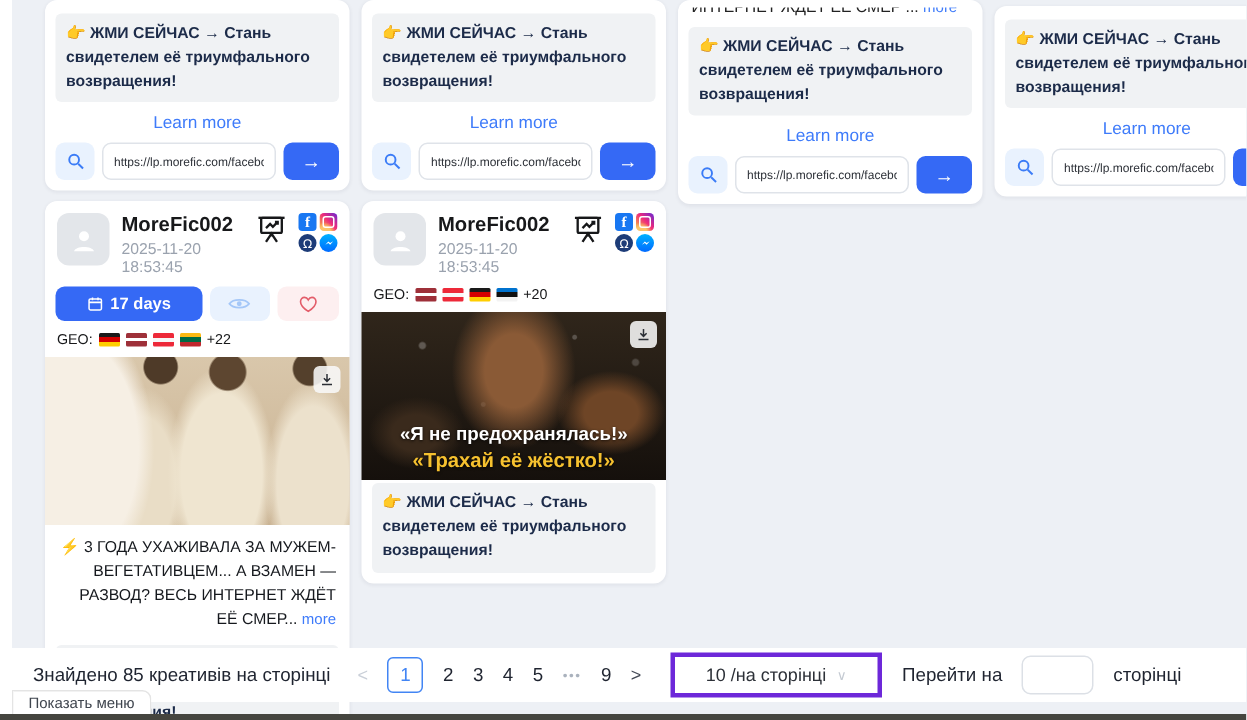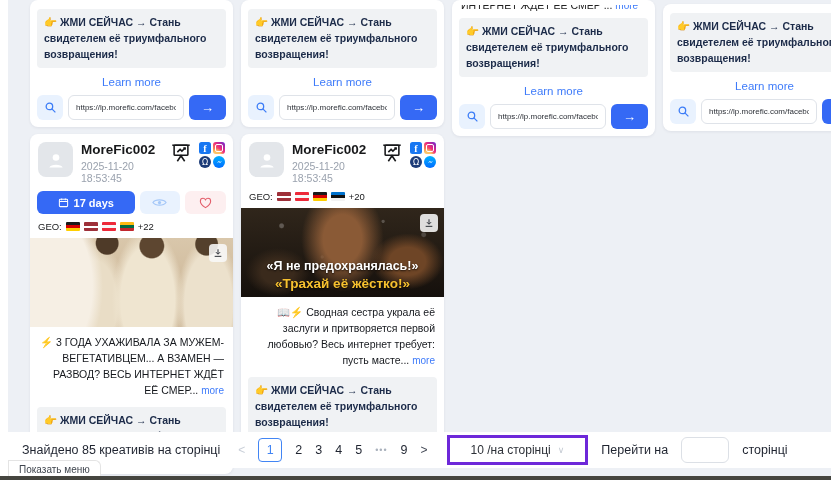--- a/index.html
+++ b/index.html
@@ -43,21 +43,21 @@
   .heart-btn{background:#fdeff0;}
 
   .georow{display:flex;align-items:center;gap:4px;font-size:9.5px;color:#17181a;padding:0 1px 6px;font-weight:normal;}
   .flag{width:14px;height:9px;border-radius:1px;display:inline-block;flex:none;}
   .flag-de{background:linear-gradient(#1a1a1a 33%,#d40000 33% 66%,#ffce00 66%);}
   .flag-lv{background:linear-gradient(#9e3039 40%,#fff 40% 62%,#9e3039 62%);}
   .flag-at{background:linear-gradient(#ed2939 36%,#f7f7f7 36% 64%,#ed2939 64%);}
   .flag-lt{background:linear-gradient(#fdb913 33%,#006a44 33% 66%,#c1272d 66%);}
   .flag-ee{background:linear-gradient(#0072ce 33%,#111 33% 66%,#f3f3f3 66%);}
 
-  .cimg{height:89px;margin:0 -7px;position:relative;overflow:hidden;}
+  .cimg{height:112px;margin:0 -7px;position:relative;overflow:hidden;}
   .img-wedding{background:
     radial-gradient(ellipse 70px 120px at 10% 55%,#f6efe4 0 60%,rgba(246,239,228,0) 75%),
     radial-gradient(circle 12px at 38% 6%,#4e3a28 0 90%,rgba(78,58,40,0) 100%),
     radial-gradient(circle 13px at 60% 9%,#5d4630 0 90%,rgba(93,70,48,0) 100%),
     radial-gradient(circle 12px at 87% 7%,#54402c 0 90%,rgba(84,64,44,0) 100%),
     radial-gradient(ellipse 45px 90px at 58% 70%,#efe5d0 0 60%,rgba(239,229,208,0) 80%),
     radial-gradient(ellipse 40px 85px at 88% 75%,#ece1cc 0 60%,rgba(236,225,204,0) 80%),
     radial-gradient(ellipse 40px 80px at 32% 75%,#e9ddc6 0 55%,rgba(233,221,198,0) 80%),
     linear-gradient(180deg,#d9c7ab,#c8b191);}
   .img-rain{background:
@@ -251,21 +251,20 @@
         </div>
         <div class="cimg img-rain">
           <button class="img-dl">
               <svg width="10" height="10" viewBox="0 0 24 24" fill="none" stroke="#2b2f36" stroke-width="2.4">
                 <path d="M12 3v11M7 10l5 5 5-5M4 20h16"></path>
               </svg>
             </button>
           <div class="cap cap1">«Я не предохранялась!»</div>
           <div class="cap cap2">«Трахай её жёстко!»</div>
         </div>
-        <div class="teaser"><span>📖⚡ Сводная сестра украла её заслуги и притворяется первой любовью? Весь интернет требует: пусть масте...</span> <span class="more">more</span></div>
         <div class="headline">👉 ЖМИ СЕЙЧАС → Стань свидетелем её триумфального возвращения!</div>
 
       </div>
     </div>
 
     <div class="col">
       <div class="card">
         <div class="cutline">
             <div class="inner"><span>ИНТЕРНЕТ ЖДЁТ ЕЁ СМЕР ...</span> <span class="more">more</span></div>
           </div>

